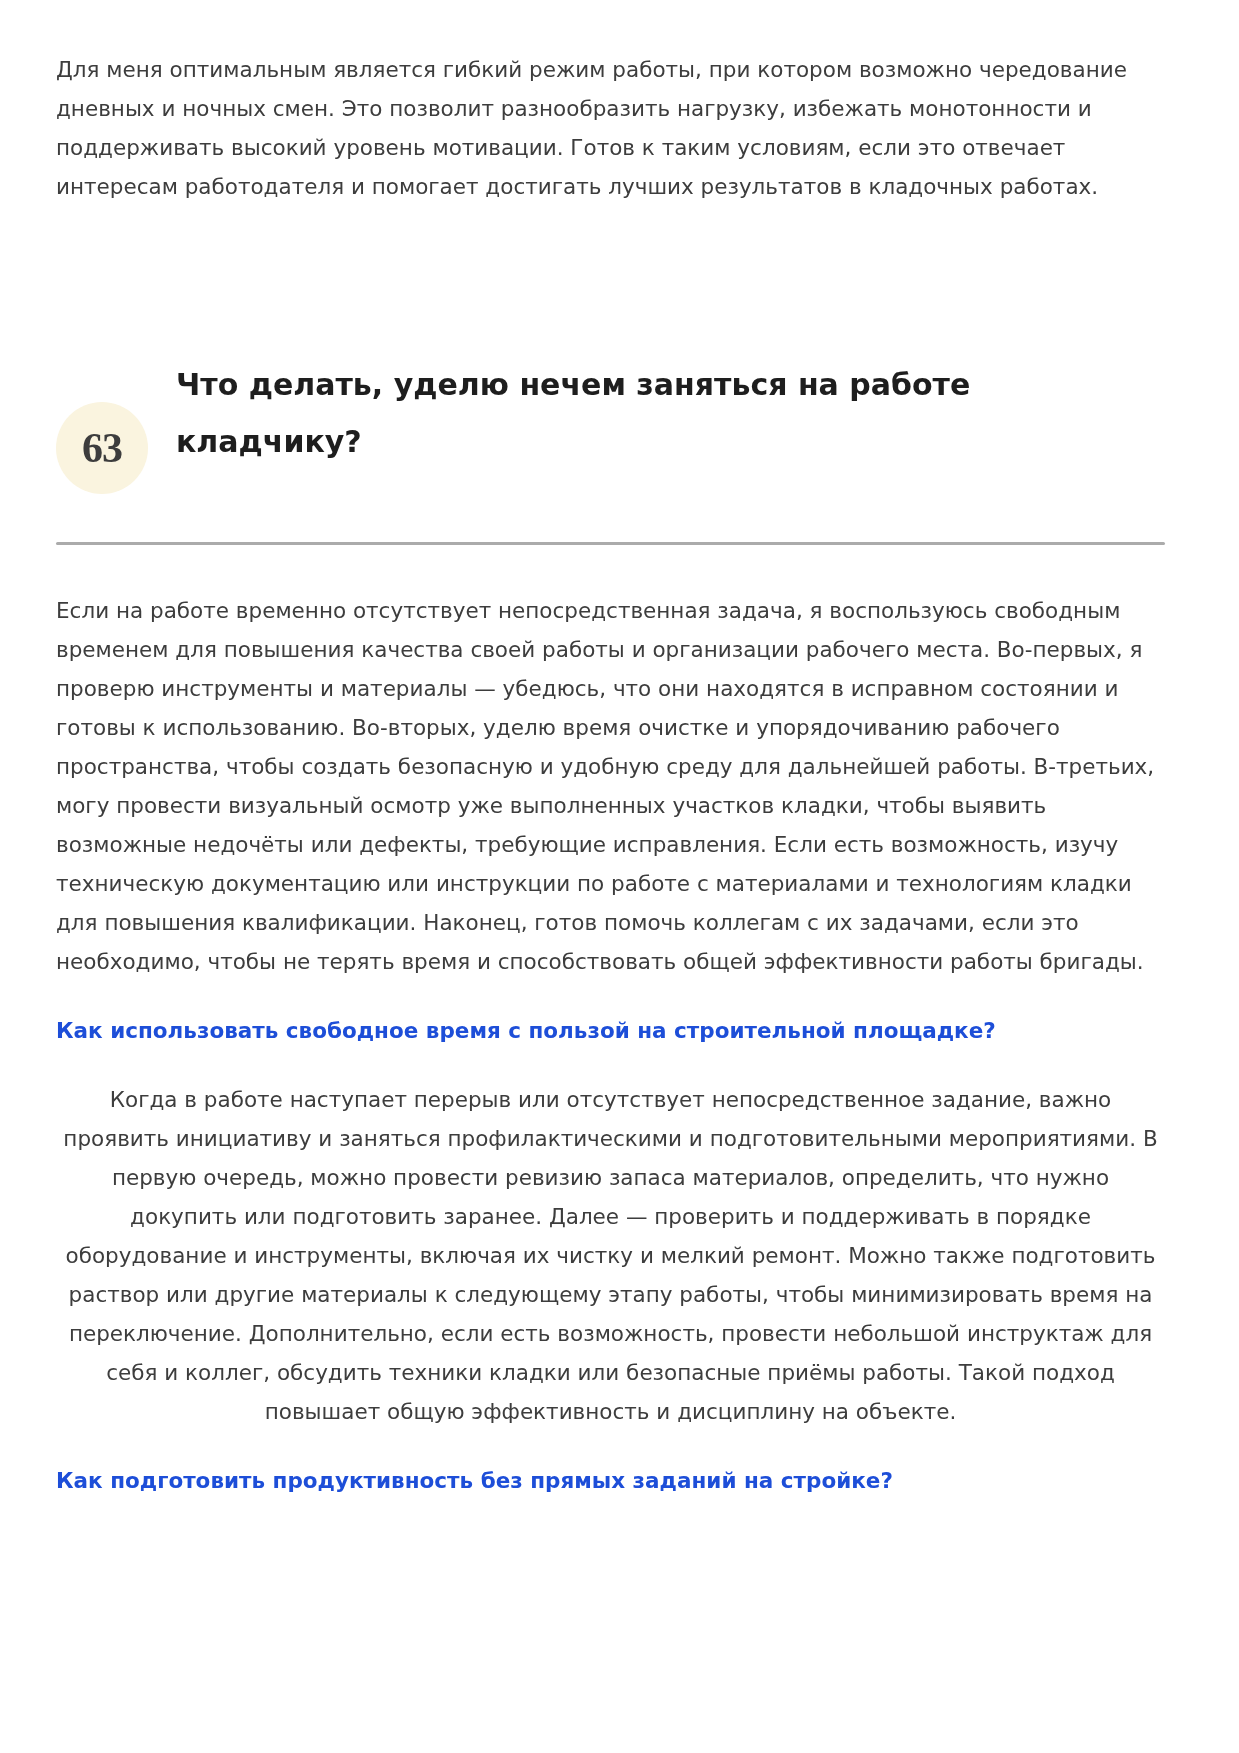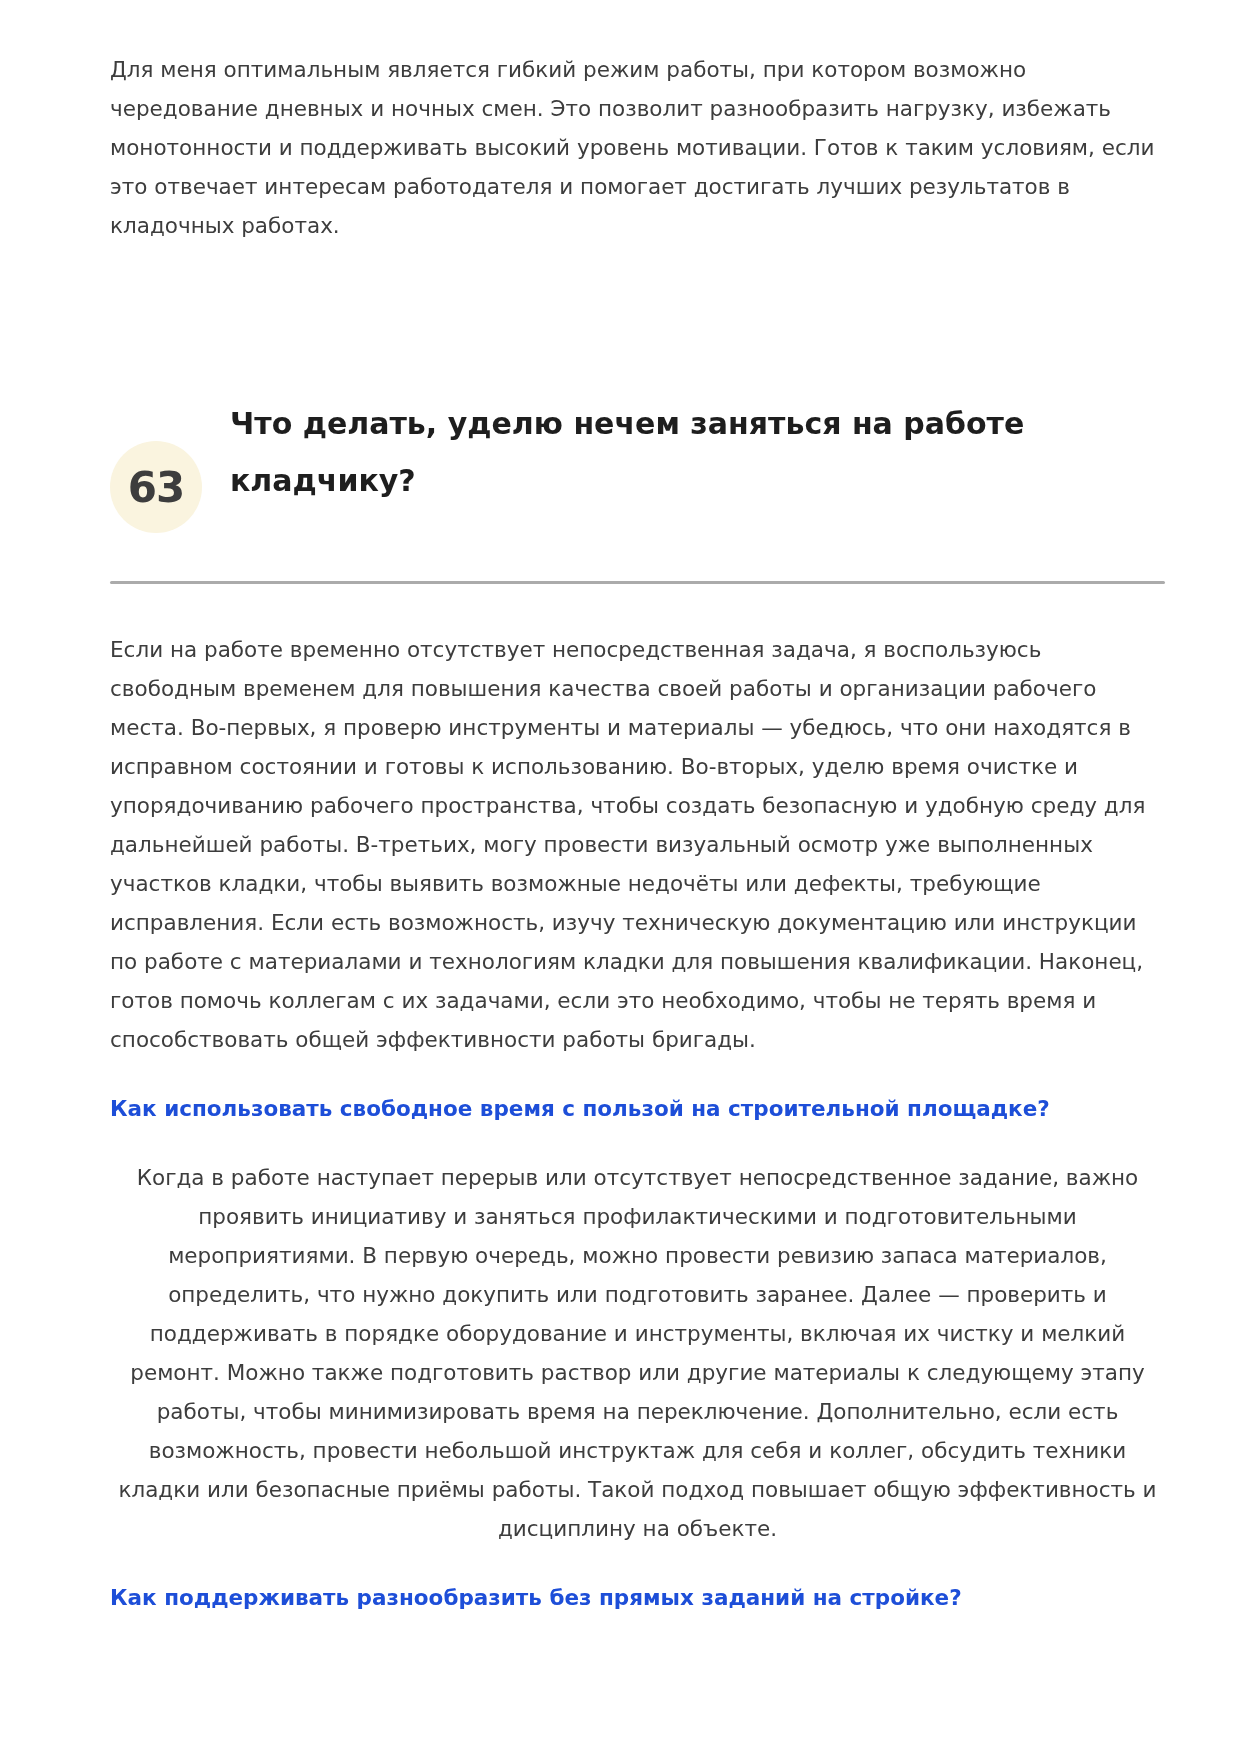--- a/index.html
+++ b/index.html
@@ -11,21 +11,21 @@
     width: 1239px;
     height: 1753px;
     overflow: hidden;
     font-family: "DejaVu Sans", "Liberation Sans", sans-serif;
     -webkit-font-smoothing: antialiased;
   }
   .page {
     box-sizing: border-box;
     width: 1239px;
     height: 1753px;
-    padding: 50px 74px 0 110px;
+    padding: 50px 74px 0 56px;
   }
   .body-text {
     font-size: 21.5px;
     line-height: 39px;
     color: #3d3d3d;
     margin: 0;
   }
   .qa-header {
     display: flex;
     align-items: flex-start;
@@ -37,20 +37,21 @@
     width: 92px;
     height: 92px;
     margin-top: 46px;
     border-radius: 50%;
     display: flex;
     align-items: center;
     justify-content: center;
     font-size: 42px;
     font-weight: 700;
     letter-spacing: -1px;
+    font-family: Liberation Serif, serif;
   }
   .qa-title {
     margin: 0;
     max-width: 820px;
     font-size: 30px;
     line-height: 57px;
     font-weight: 700;
     color: #1e1e1e;
   }
   .divider {
@@ -86,15 +87,15 @@
   </div>
 
   <div class="divider" style="background: rgb(171, 171, 171);"></div>
 
   <p class="body-text answer-paragraph">Если на работе временно отсутствует непосредственная задача, я воспользуюсь свободным временем для повышения качества своей работы и организации рабочего места. Во-первых, я проверю инструменты и материалы — убедюсь, что они находятся в исправном состоянии и готовы к использованию. Во-вторых, уделю время очистке и упорядочиванию рабочего пространства, чтобы создать безопасную и удобную среду для дальнейшей работы. В-третьих, могу провести визуальный осмотр уже выполненных участков кладки, чтобы выявить возможные недочёты или дефекты, требующие исправления. Если есть возможность, изучу техническую документацию или инструкции по работе с материалами и технологиям кладки для повышения квалификации. Наконец, готов помочь коллегам с их задачами, если это необходимо, чтобы не терять время и способствовать общей эффективности работы бригады.</p>
 
   <p class="sub-question">Как использовать свободное время с пользой на строительной площадке?</p>
 
   <p class="body-text follow-paragraph">Когда в работе наступает перерыв или отсутствует непосредственное задание, важно проявить инициативу и заняться профилактическими и подготовительными мероприятиями. В первую очередь, можно провести ревизию запаса материалов, определить, что нужно докупить или подготовить заранее. Далее — проверить и поддерживать в порядке оборудование и инструменты, включая их чистку и мелкий ремонт. Можно также подготовить раствор или другие материалы к следующему этапу работы, чтобы минимизировать время на переключение. Дополнительно, если есть возможность, провести небольшой инструктаж для себя и коллег, обсудить техники кладки или безопасные приёмы работы. Такой подход повышает общую эффективность и дисциплину на объекте.</p>
 
-  <p class="sub-question">Как поддерживать разнообразить без прямых заданий на стройке?</p>
+  <p class="sub-question">Как подготовить продуктивность без прямых заданий на стройке?</p>
 
 </div>
 
 </body></html>

